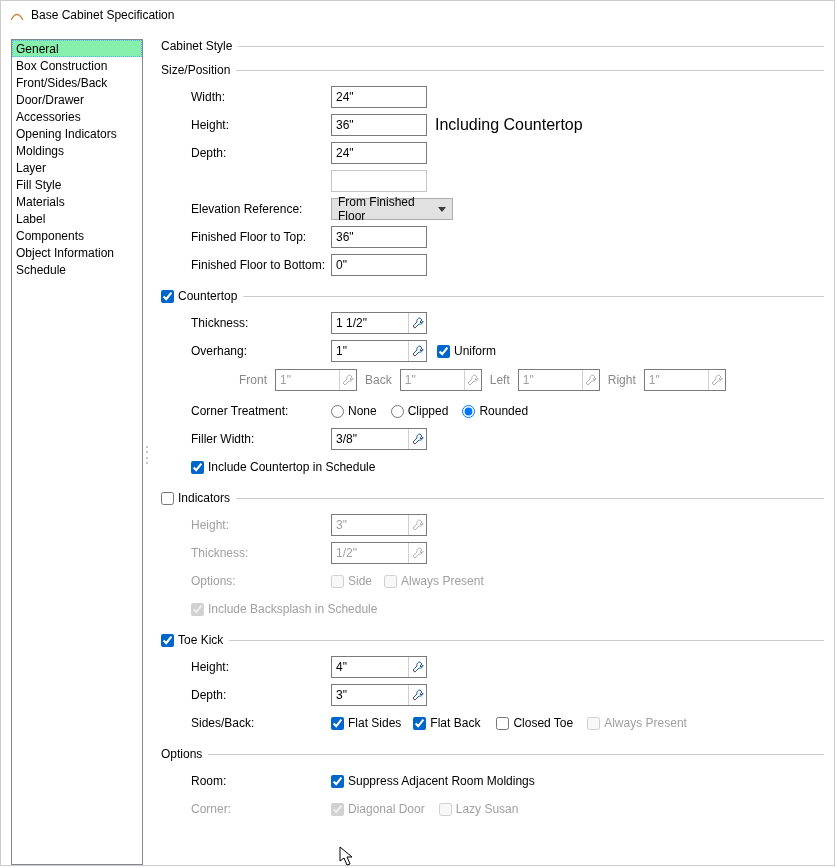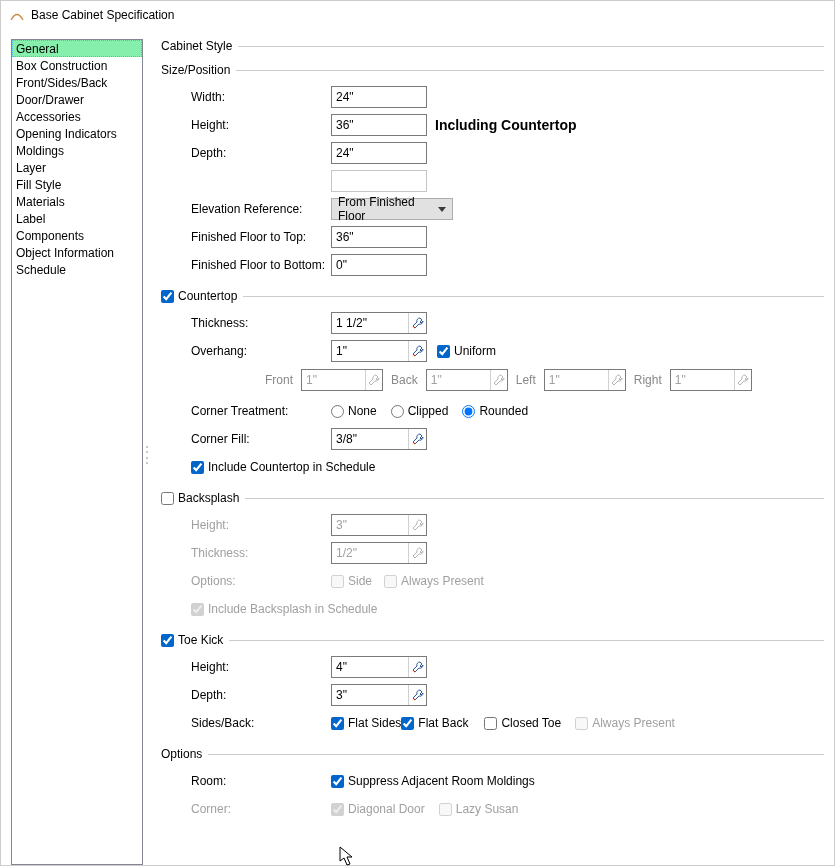--- a/index.html
+++ b/index.html
@@ -140,28 +140,28 @@
   background: #fff;
   color: #a0a0a0;
 }
 .spin-input.disabled input { color: #a0a0a0; }
 .spin-input.disabled .wrench svg path { stroke: #b5b5b5 !important; }
 .disabled-text { color: #a0a0a0; }
 .overhang-row {
   display: flex;
   align-items: center;
   gap: 8px;
-  margin-left: 104px;
+  margin-left: 78px;
   margin-top: 4px;
 }
 .overhang-row .mini-label { color: #888; font-size: 12px; }
 .overhang-row .spin-input { width: 82px; }
 .radio-group { display: inline-flex; gap: 14px; align-items: flex-end; }
 .radio-label { display: inline-flex; align-items: center; gap: 4px; font-size: 12px; }
-.after-text { margin-left: 8px; font-size: 14px; font-weight: bold; }
+.after-text { margin-left: 8px; font-size: 16px; }
 .cursor-icon {
   position: absolute;
   left: 338px;
   top: 845px;
   pointer-events: none;
 }
 .grip {
   position: absolute;
   left: 145px;
   top: 445px;
@@ -337,21 +337,21 @@
                 <input type="radio" name="ct" style="">
                 <span>Clipped</span>
               </label>
             <label class="radio-label">
                 <input type="radio" name="ct" checked="" style="">
                 <span>Rounded</span>
               </label>
           </div>
         </div>
         <div class="row indent">
-          <span class="label">Corner Fill:</span>
+          <span class="label">Filler Width:</span>
           <div class="spin-input">
             <input value="3/8&quot;" style="">
             <span class="wrench">
                 <svg width="14" height="14" viewBox="0 0 14 14">
                   <path d="M9 2a3 3 0 0 0-3 4L2 10l2 2 4-4a3 3 0 0 0 4-3l-2 2-1-1 2-2z" fill="none" stroke="#2a5a9a" stroke-width="1"></path>
                   <path d="M3 11l1 1" stroke="#c04030" stroke-width="1.5"></path>
                 </svg>
               </span>
           </div>
         </div>
@@ -360,21 +360,21 @@
             <input type="checkbox" checked="" style="">
             <span>Include Countertop in Schedule</span>
           </label>
         </div>
       </div>
 
       <div class="group">
         <div class="group-header">
           <label class="chk-label">
             <input type="checkbox" style="">
-            <span class="group-label">Backsplash</span>
+            <span class="group-label">Indicators</span>
           </label>
           <span class="line"></span>
         </div>
         <div class="row indent">
           <span class="label disabled-text">Height:</span>
           <div class="spin-input disabled">
               <input disabled="" value="3&quot;" style="">
               <span class="wrench">
                 <svg width="14" height="14" viewBox="0 0 14 14">
                   <path d="M9 2a3 3 0 0 0-3 4L2 10l2 2 4-4a3 3 0 0 0 4-3l-2 2-1-1 2-2z" fill="none" stroke="#b5b5b5" stroke-width="1"></path>
@@ -443,21 +443,21 @@
                 </svg>
               </span>
             </div>
         </div>
         <div class="row indent">
           <span class="label">Sides/Back:</span>
           <label class="chk-label">
               <input type="checkbox" checked="" style="">
               <span>Flat Sides</span>
             </label>
-          <label class="chk-label" style="">
+          <label class="chk-label" style="margin-left:12px">
               <input type="checkbox" checked="" style="">
               <span>Flat Back</span>
             </label>
           <label class="chk-label" style="margin-left:16px">
               <input type="checkbox" style="">
               <span>Closed Toe</span>
             </label>
           <label class="chk-label disabled-text" style="margin-left:14px">
               <input type="checkbox" disabled="" style="">
               <span>Always Present</span>

